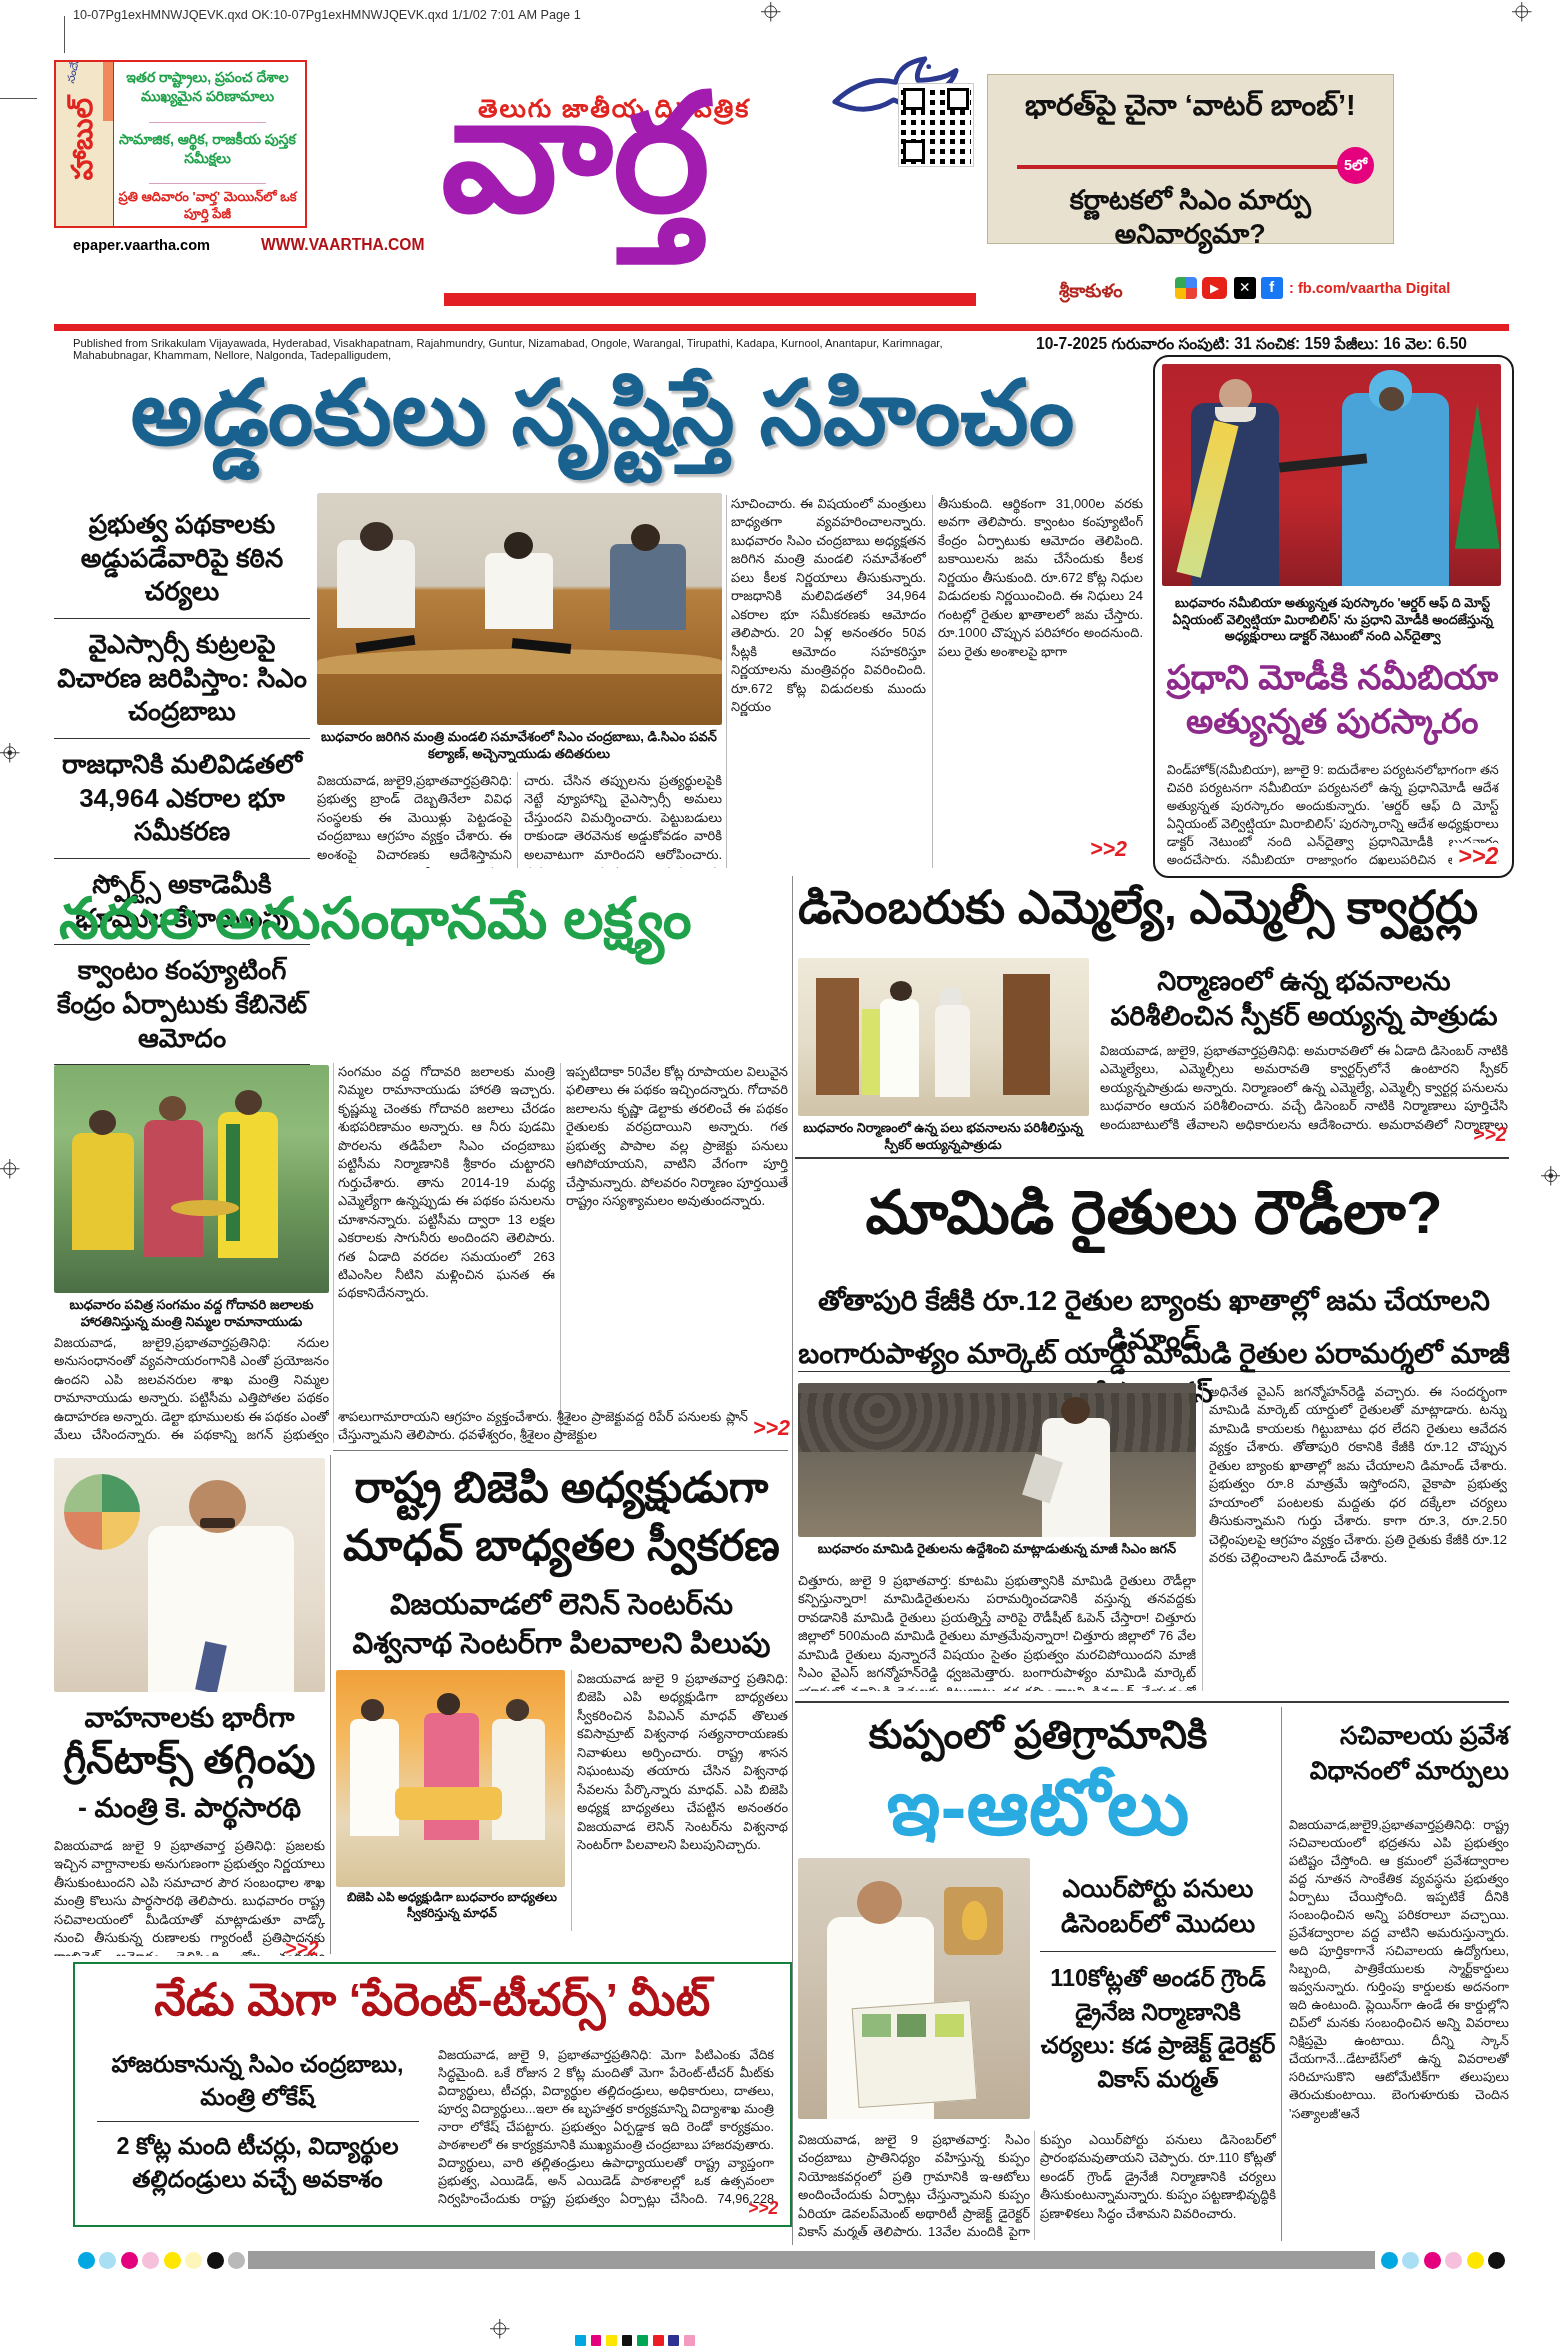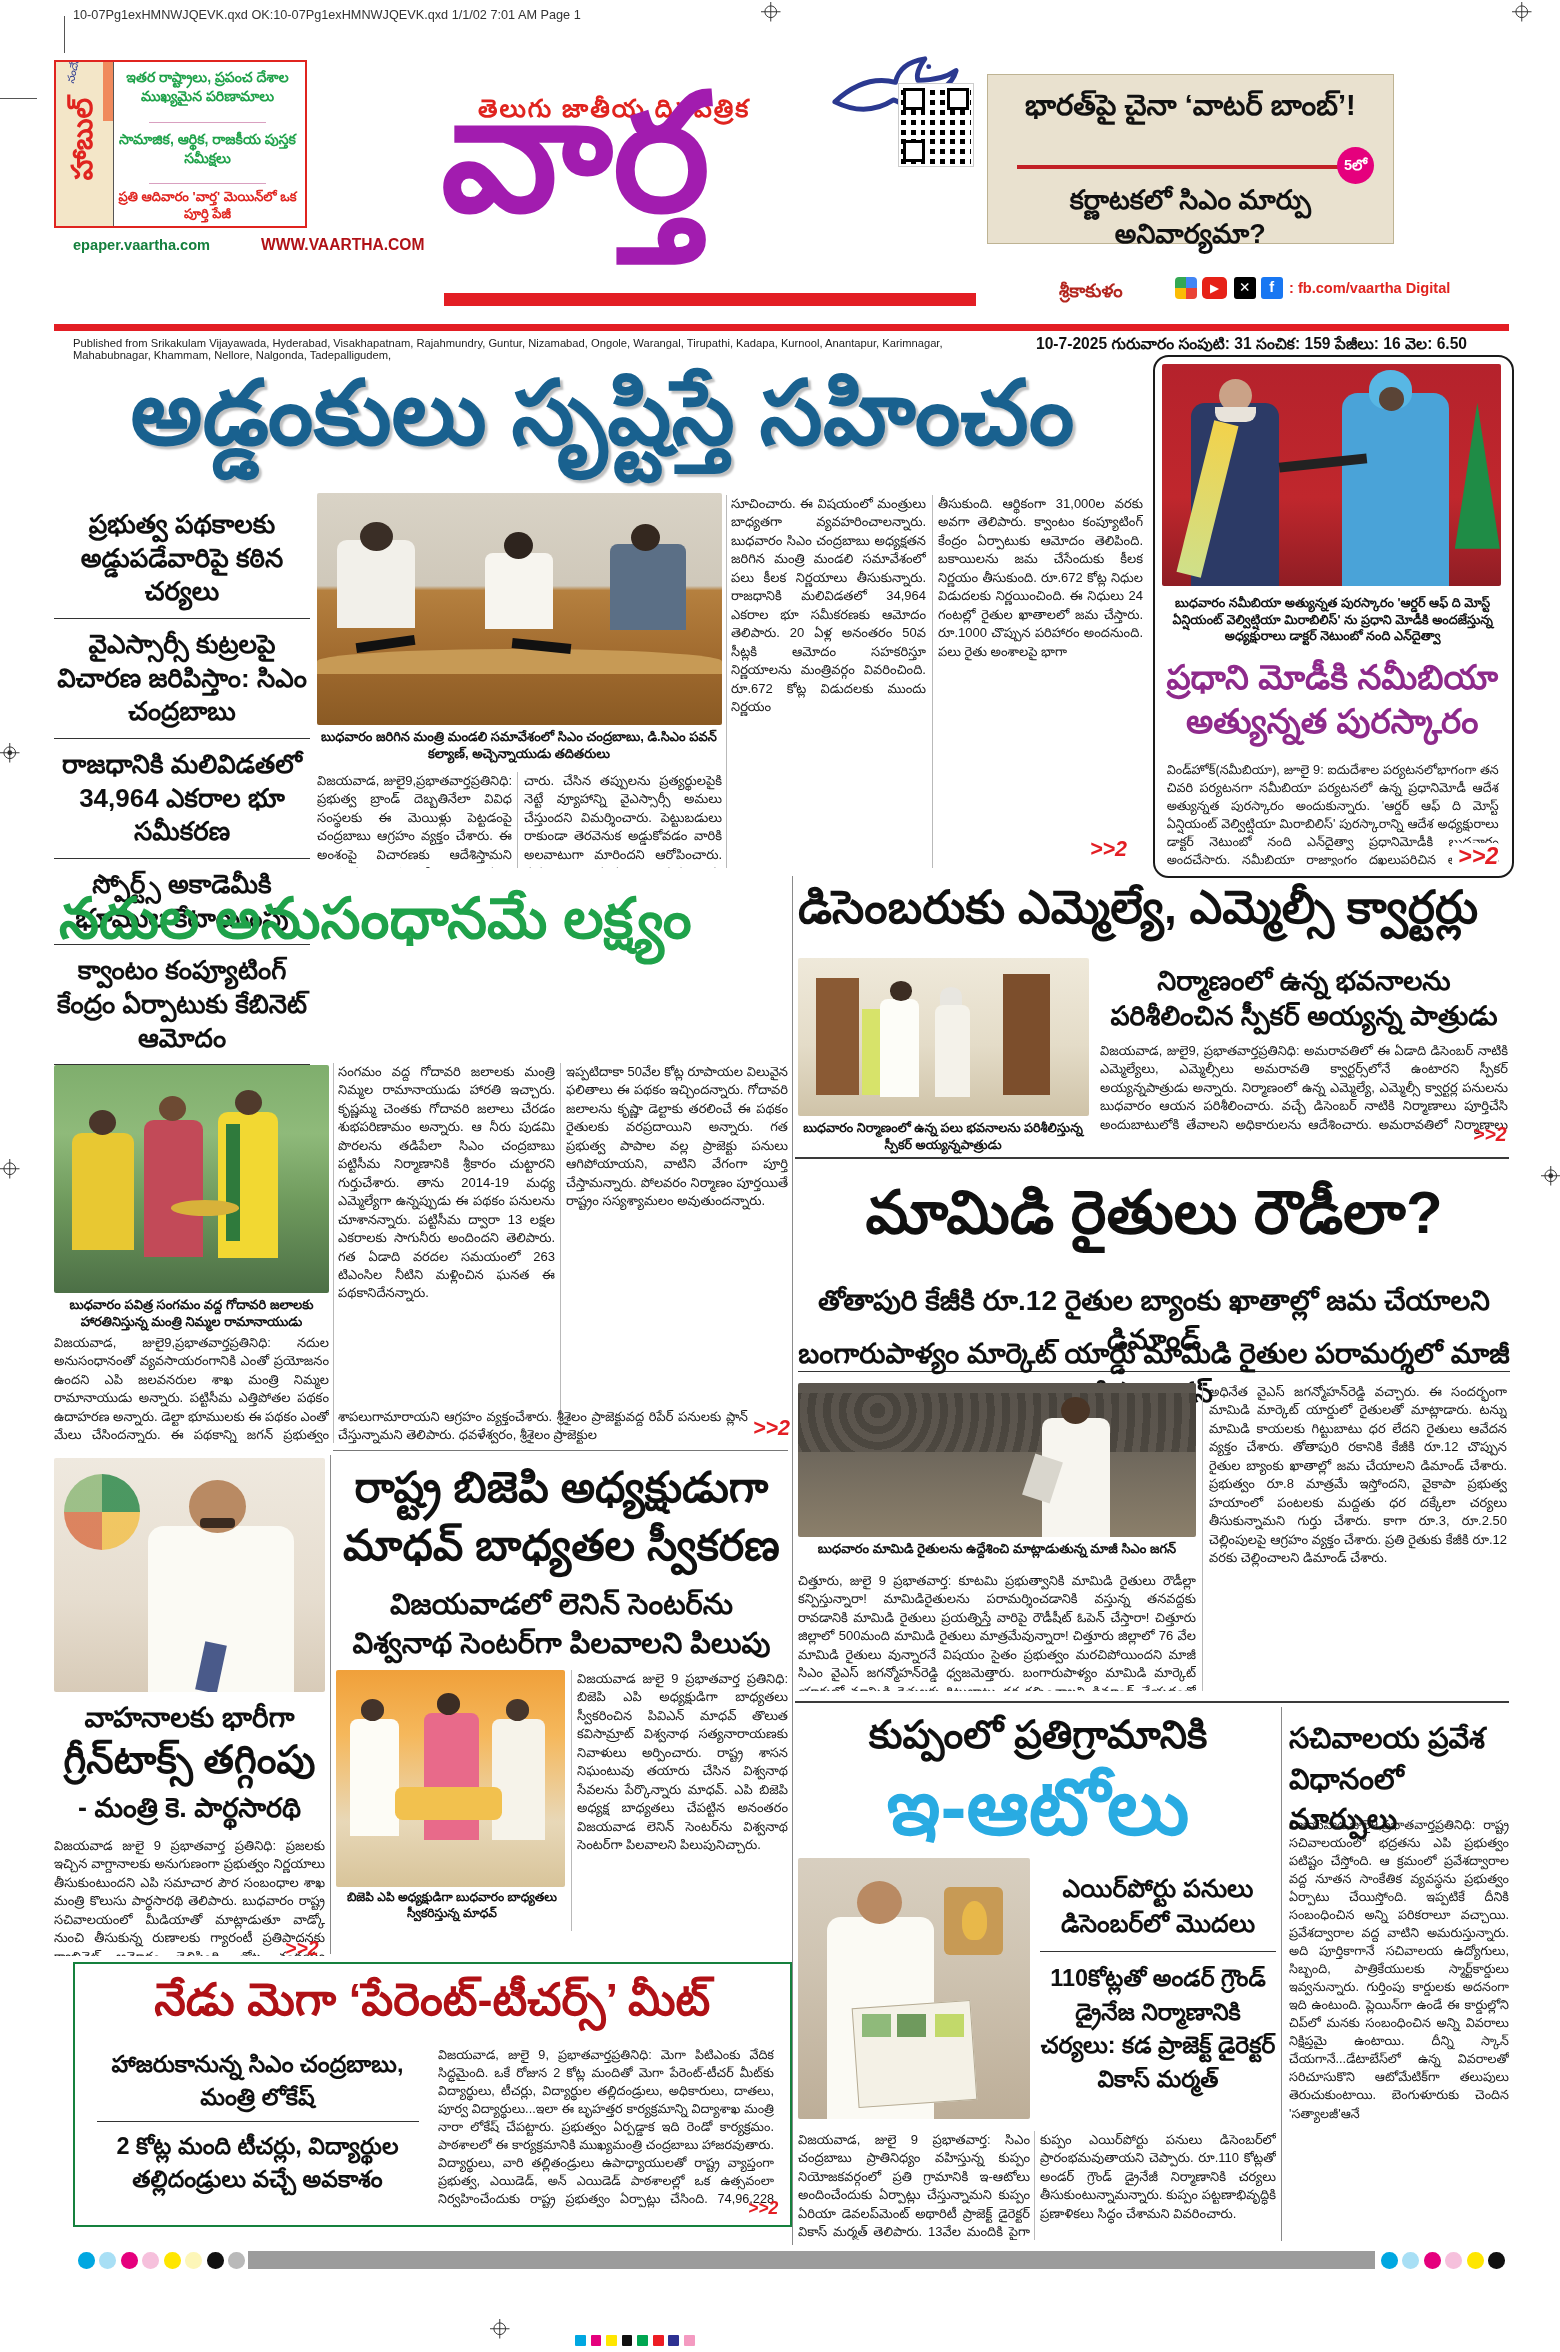--- a/index.html
+++ b/index.html
@@ -77,21 +77,21 @@
       <div class="abs" style="left:-29px;top:57px;width:117px;transform:rotate(-90deg);color:#e0241f;font-weight:800;font-size:29px;text-align:center;">హాబుల్</div>
       <div class="abs" style="left:7.8px;top:19.5px;width:107px;transform:rotate(-78deg);transform-origin:left top;color:#2b3990;font-style:italic;font-size:10.7px;">సందేహాలపై టెలిస్కోప్</div>
       <div class="abs" style="right:0;top:0;width:9.8px;height:59px;background:#f08a5d;"></div>
     </div>
     <div class="abs" style="left:60px;top:5.9px;width:183px;color:#1fa24a;font-weight:800;font-size:14px;text-align:center;line-height:1.35;">ఇతర రాష్ట్రాలు, ప్రపంచ దేశాల ముఖ్యమైన పరిణామాలు</div>
     <div class="abs" style="left:93px;top:60px;width:117px;height:1px;background:#d9a0c0;"></div>
     <div class="abs" style="left:60px;top:68px;width:183px;color:#1fa24a;font-weight:800;font-size:14px;text-align:center;line-height:1.35;">సామాజిక, ఆర్థిక, రాజకీయ పుస్తక సమీక్షలు</div>
     <div class="abs" style="left:93px;top:121px;width:117px;height:1px;background:#d9a0c0;"></div>
     <div class="abs" style="left:60px;top:127px;width:183px;color:#e0241f;font-weight:800;font-size:13px;text-align:center;line-height:1.3;">ప్రతి ఆదివారం 'వార్త' మెయిన్‌లో ఒక పూర్తి పేజీ</div>
   </div>
-  <div class="abs" style="left:73px;top:237px;font-size:14.6px;font-weight:700;color:#15803d;">epaper.vaartha.com</div>
+  <div class="abs" style="left:73px;top:237px;font-size:14.6px;font-weight:700;color:#000000;">epaper.vaartha.com</div>
   <div class="abs" style="left:261px;top:236px;font-size:15.6px;font-weight:800;color:#b01116;">WWW.VAARTHA.COM</div>
 
   <div class="abs" style="left:478px;top:94px;font-size:25px;font-weight:800;color:#e0241f;letter-spacing:2px;">తెలుగు జాతీయ దినపత్రిక</div>
   <div class="abs" style="left:441px;top:51px;width:546px;font-size:164px;line-height:1.25;font-weight:800;color:#a21caf;">వార్త</div>
   <div class="abs" style="left:827px;top:51px;">
     <svg width="137" height="88" viewBox="0 0 140 90">
         <path d="M8 52 Q38 24 70 32 Q74 12 100 8 Q90 22 93 30 Q118 30 132 20 Q126 42 92 46 Q100 60 80 70 Q86 56 68 50 Q40 68 8 52 Z" fill="#fff" stroke="#2b3990" stroke-width="5" stroke-linejoin="round"></path>
         <circle cx="104" cy="16" r="2.5" fill="#2b3990"></circle>
       </svg>
   </div>
@@ -286,21 +286,21 @@
   </div>
   <div class="abs" style="left:1040px;top:1871px;width:236px;">
     <div class="sh" style="font-size:25px;line-height:1.4;border-bottom:1.5px solid #333;padding-bottom:9.8px;">ఎయిర్‌పోర్టు పనులు డిసెంబర్‌లో మొదలు</div>
     <div class="sh" style="font-size:23.4px;line-height:1.45;padding-top:9.8px;">110కోట్లతో అండర్ గ్రౌండ్ డ్రైనేజ నిర్మాణానికి చర్యలు: కడ ప్రాజెక్ట్ డైరెక్టర్ వికాస్ మర్మత్</div>
   </div>
   <div class="body abs" style="left:798px;top:2131px;width:232px;height:109px;">విజయవాడ, జులై 9 ప్రభాతవార్త: సిఎం చంద్రబాబు ప్రాతినిధ్యం వహిస్తున్న కుప్పం నియోజకవర్గంలో ప్రతి గ్రామానికి ఇ-ఆటోలు అందించేందుకు ఏర్పాట్లు చేస్తున్నామని కుప్పం ఏరియా డెవలప్‌మెంట్ అథారిటీ ప్రాజెక్ట్ డైరెక్టర్ వికాస్ మర్మత్ తెలిపారు. 13వేల మందికి పైగా లబ్ధిదారులకు వివిధ పథకాలు అందించామన్నారు.</div>
   <div class="body abs" style="left:1040px;top:2131px;width:236px;height:109px;">కుప్పం ఎయిర్‌పోర్టు పనులు డిసెంబర్‌లో ప్రారంభమవుతాయని చెప్పారు. రూ.110 కోట్లతో అండర్ గ్రౌండ్ డ్రైనేజీ నిర్మాణానికి చర్యలు తీసుకుంటున్నామన్నారు. కుప్పం పట్టణాభివృద్ధికి ప్రణాళికలు సిద్ధం చేశామని వివరించారు.</div>
   <div class="vline" style="left:1034px;top:2131px;height:109px;"></div>
 
   <div class="vline" style="left:1281px;top:1707px;height:534px;background:#8a8a8a;"></div>
-  <div class="abs" style="left:1289px;top:1718px;width:220px;font-size:29px;font-weight:800;color:#111;text-align:left;line-height:1.4;">
+  <div class="abs" style="left:1289px;top:1718px;width:220px;font-size:25px;font-weight:800;color:#111;text-align:right;line-height:1.4;">
     <div>సచివాలయ ప్రవేశ</div>
     <div>విధానంలో మార్పులు</div>
   </div>
   <div class="body abs" style="left:1289px;top:1816px;width:220px;height:425px;font-size:12.7px;">విజయవాడ,జులై9,ప్రభాతవార్తప్రతినిధి: రాష్ట్ర సచివాలయంలో భద్రతను ఎపి ప్రభుత్వం పటిష్టం చేస్తోంది. ఆ క్రమంలో ప్రవేశద్వారాల వద్ద నూతన సాంకేతిక వ్యవస్థను ప్రభుత్వం ఏర్పాటు చేయిస్తోంది. ఇప్పటికే దీనికి సంబంధించిన అన్ని పరికరాలూ వచ్చాయి. ప్రవేశద్వారాల వద్ద వాటిని అమరుస్తున్నారు. అది పూర్తికాగానే సచివాలయ ఉద్యోగులు, సిబ్బంది, పాత్రికేయులకు స్మార్ట్‌కార్డులు ఇవ్వనున్నారు. గుర్తింపు కార్డులకు అదనంగా ఇది ఉంటుంది. ప్లెయిన్‌గా ఉండే ఈ కార్డుల్లోని చిప్‌లో మనకు సంబంధించిన అన్ని వివరాలు నిక్షిప్తమై ఉంటాయి. దీన్ని స్కాన్ చేయగానే...డేటాబేస్‌లో ఉన్న వివరాలతో సరిచూసుకొని ఆటోమేటిక్‌గా తలుపులు తెరుచుకుంటాయి. బెంగుళూరుకు చెందిన 'సత్యాలజీ'ఆనే</div>
 
   <div class="abs dotrow" style="left:78px;top:2251px;"><span style="display: inline-block; width: 16.6px; height: 16.6px; margin-right: 4.9px; border-radius: 50%; background: rgb(0, 167, 225);"></span><span style="display: inline-block; width: 16.6px; height: 16.6px; margin-right: 4.9px; border-radius: 50%; background: rgb(168, 223, 245);"></span><span style="display: inline-block; width: 16.6px; height: 16.6px; margin-right: 4.9px; border-radius: 50%; background: rgb(229, 0, 125);"></span><span style="display: inline-block; width: 16.6px; height: 16.6px; margin-right: 4.9px; border-radius: 50%; background: rgb(246, 192, 220);"></span><span style="display: inline-block; width: 16.6px; height: 16.6px; margin-right: 4.9px; border-radius: 50%; background: rgb(255, 230, 0);"></span><span style="display: inline-block; width: 16.6px; height: 16.6px; margin-right: 4.9px; border-radius: 50%; background: rgb(253, 246, 184);"></span><span style="display: inline-block; width: 16.6px; height: 16.6px; margin-right: 4.9px; border-radius: 50%; background: rgb(17, 17, 17);"></span><span style="display: inline-block; width: 16.6px; height: 16.6px; margin-right: 4.9px; border-radius: 50%; background: rgb(185, 185, 185);"></span></div>
   <div class="abs" style="left:248px;top:2251px;width:1127px;height:17.6px;background:#9c9c9c;"></div>
   <div class="abs dotrow" style="left:1381px;top:2251px;"><span style="display: inline-block; width: 16.6px; height: 16.6px; margin-right: 4.9px; border-radius: 50%; background: rgb(0, 167, 225);"></span><span style="display: inline-block; width: 16.6px; height: 16.6px; margin-right: 4.9px; border-radius: 50%; background: rgb(168, 223, 245);"></span><span style="display: inline-block; width: 16.6px; height: 16.6px; margin-right: 4.9px; border-radius: 50%; background: rgb(229, 0, 125);"></span><span style="display: inline-block; width: 16.6px; height: 16.6px; margin-right: 4.9px; border-radius: 50%; background: rgb(246, 192, 220);"></span><span style="display: inline-block; width: 16.6px; height: 16.6px; margin-right: 4.9px; border-radius: 50%; background: rgb(255, 230, 0);"></span><span style="display: inline-block; width: 16.6px; height: 16.6px; margin-right: 4.9px; border-radius: 50%; background: rgb(17, 17, 17);"></span></div>
   <div class="abs dotrow" style="left:575px;top:2331px;"><span style="display: inline-block; width: 10.7px; height: 10.7px; margin-right: 4.9px; border-radius: 1px; background: rgb(0, 167, 225);"></span><span style="display: inline-block; width: 10.7px; height: 10.7px; margin-right: 4.9px; border-radius: 1px; background: rgb(229, 0, 125);"></span><span style="display: inline-block; width: 10.7px; height: 10.7px; margin-right: 4.9px; border-radius: 1px; background: rgb(255, 230, 0);"></span><span style="display: inline-block; width: 10.7px; height: 10.7px; margin-right: 4.9px; border-radius: 1px; background: rgb(17, 17, 17);"></span><span style="display: inline-block; width: 10.7px; height: 10.7px; margin-right: 4.9px; border-radius: 1px; background: rgb(0, 166, 81);"></span><span style="display: inline-block; width: 10.7px; height: 10.7px; margin-right: 4.9px; border-radius: 1px; background: rgb(237, 28, 36);"></span><span style="display: inline-block; width: 10.7px; height: 10.7px; margin-right: 4.9px; border-radius: 1px; background: rgb(46, 49, 146);"></span><span style="display: inline-block; width: 10.7px; height: 10.7px; margin-right: 4.9px; border-radius: 1px; background: rgb(244, 154, 193);"></span></div>
 

